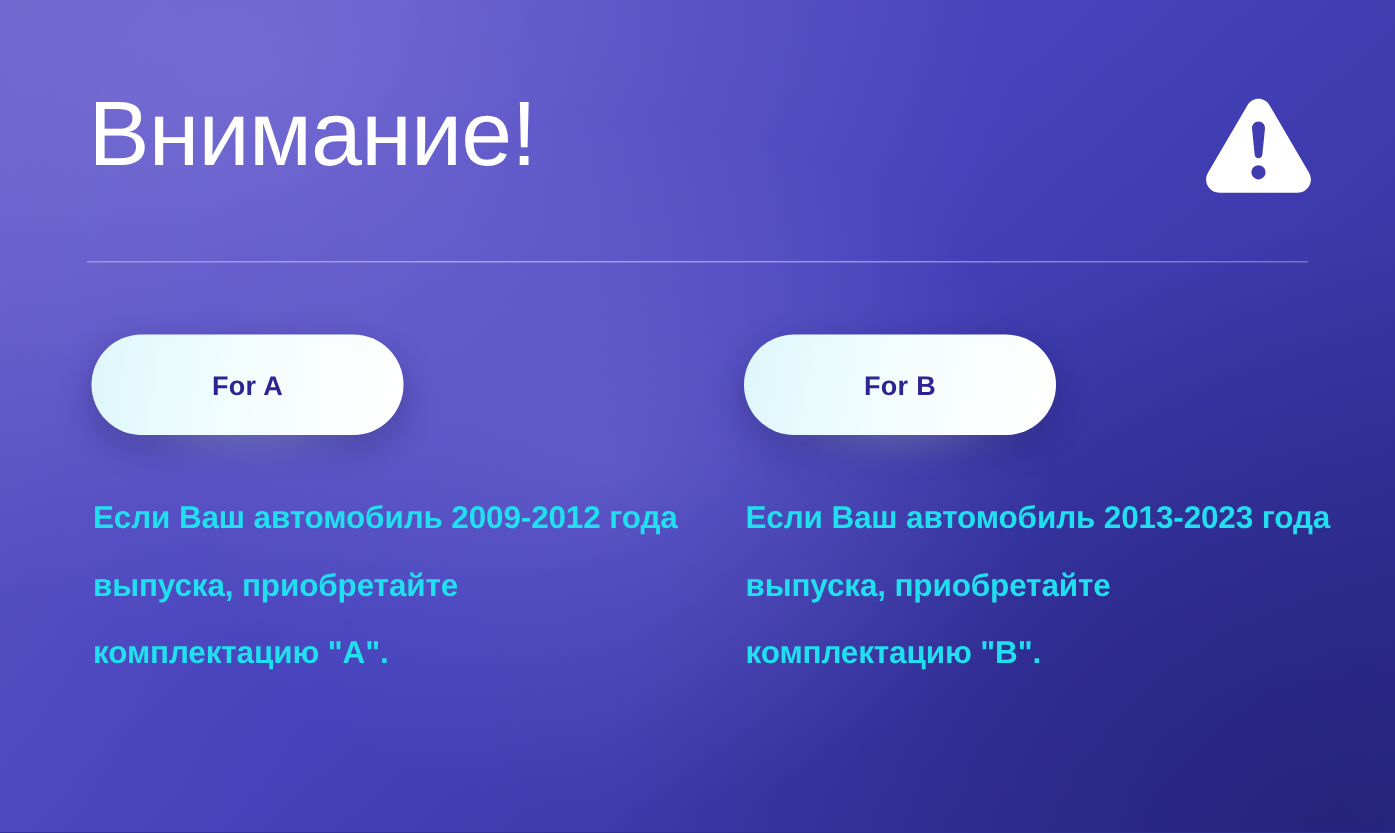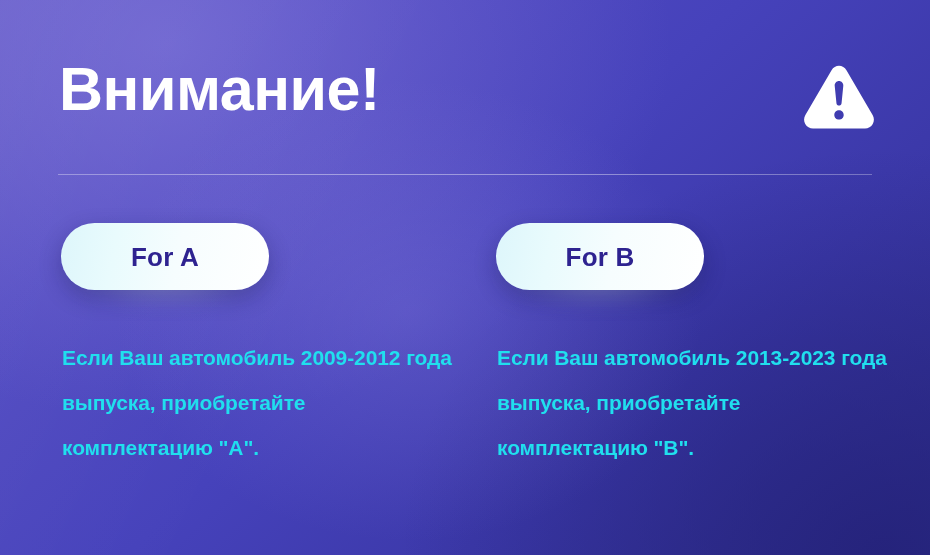--- a/index.html
+++ b/index.html
@@ -27,21 +27,21 @@
     pointer-events: none;
   }
 
   .title {
     position: absolute;
     left: 59px;
     top: 57px;
     margin: 0;
     color: #ffffff;
     font-size: 61px;
-    font-weight: bold;
+    font-weight: normal;
     letter-spacing: -0.5px;
     line-height: 1.05;
     white-space: nowrap;
   }
 
   .warn-icon {
     position: absolute;
     left: 803px;
     top: 64px;
     width: 72px;
@@ -91,29 +91,29 @@
     height: 67px;
     border-radius: 34px;
     background: linear-gradient(100deg, #ddf6fb 0%, #e9fbfd 26%, #f6fdfe 56%, #ffffff 100%);
     box-shadow: 0 8px 22px rgba(18,16,70,0.30);
     display: flex;
     align-items: center;
     justify-content: center;
   }
   .pill-label {
     color: #2e2390;
-    font-size: 26px;
+    font-size: 18px;
     font-weight: bold;
     letter-spacing: 0.2px;
     line-height: 1;
   }
 
   .desc {
     position: absolute;
-    top: 112px;
+    top: 100px;
     left: 1px;
     margin: 0;
     width: 395px;
     color: #20dfee;
     font-size: 21px;
     font-weight: bold;
     line-height: 45px;
     letter-spacing: -0.1px;
   }
 </style>

